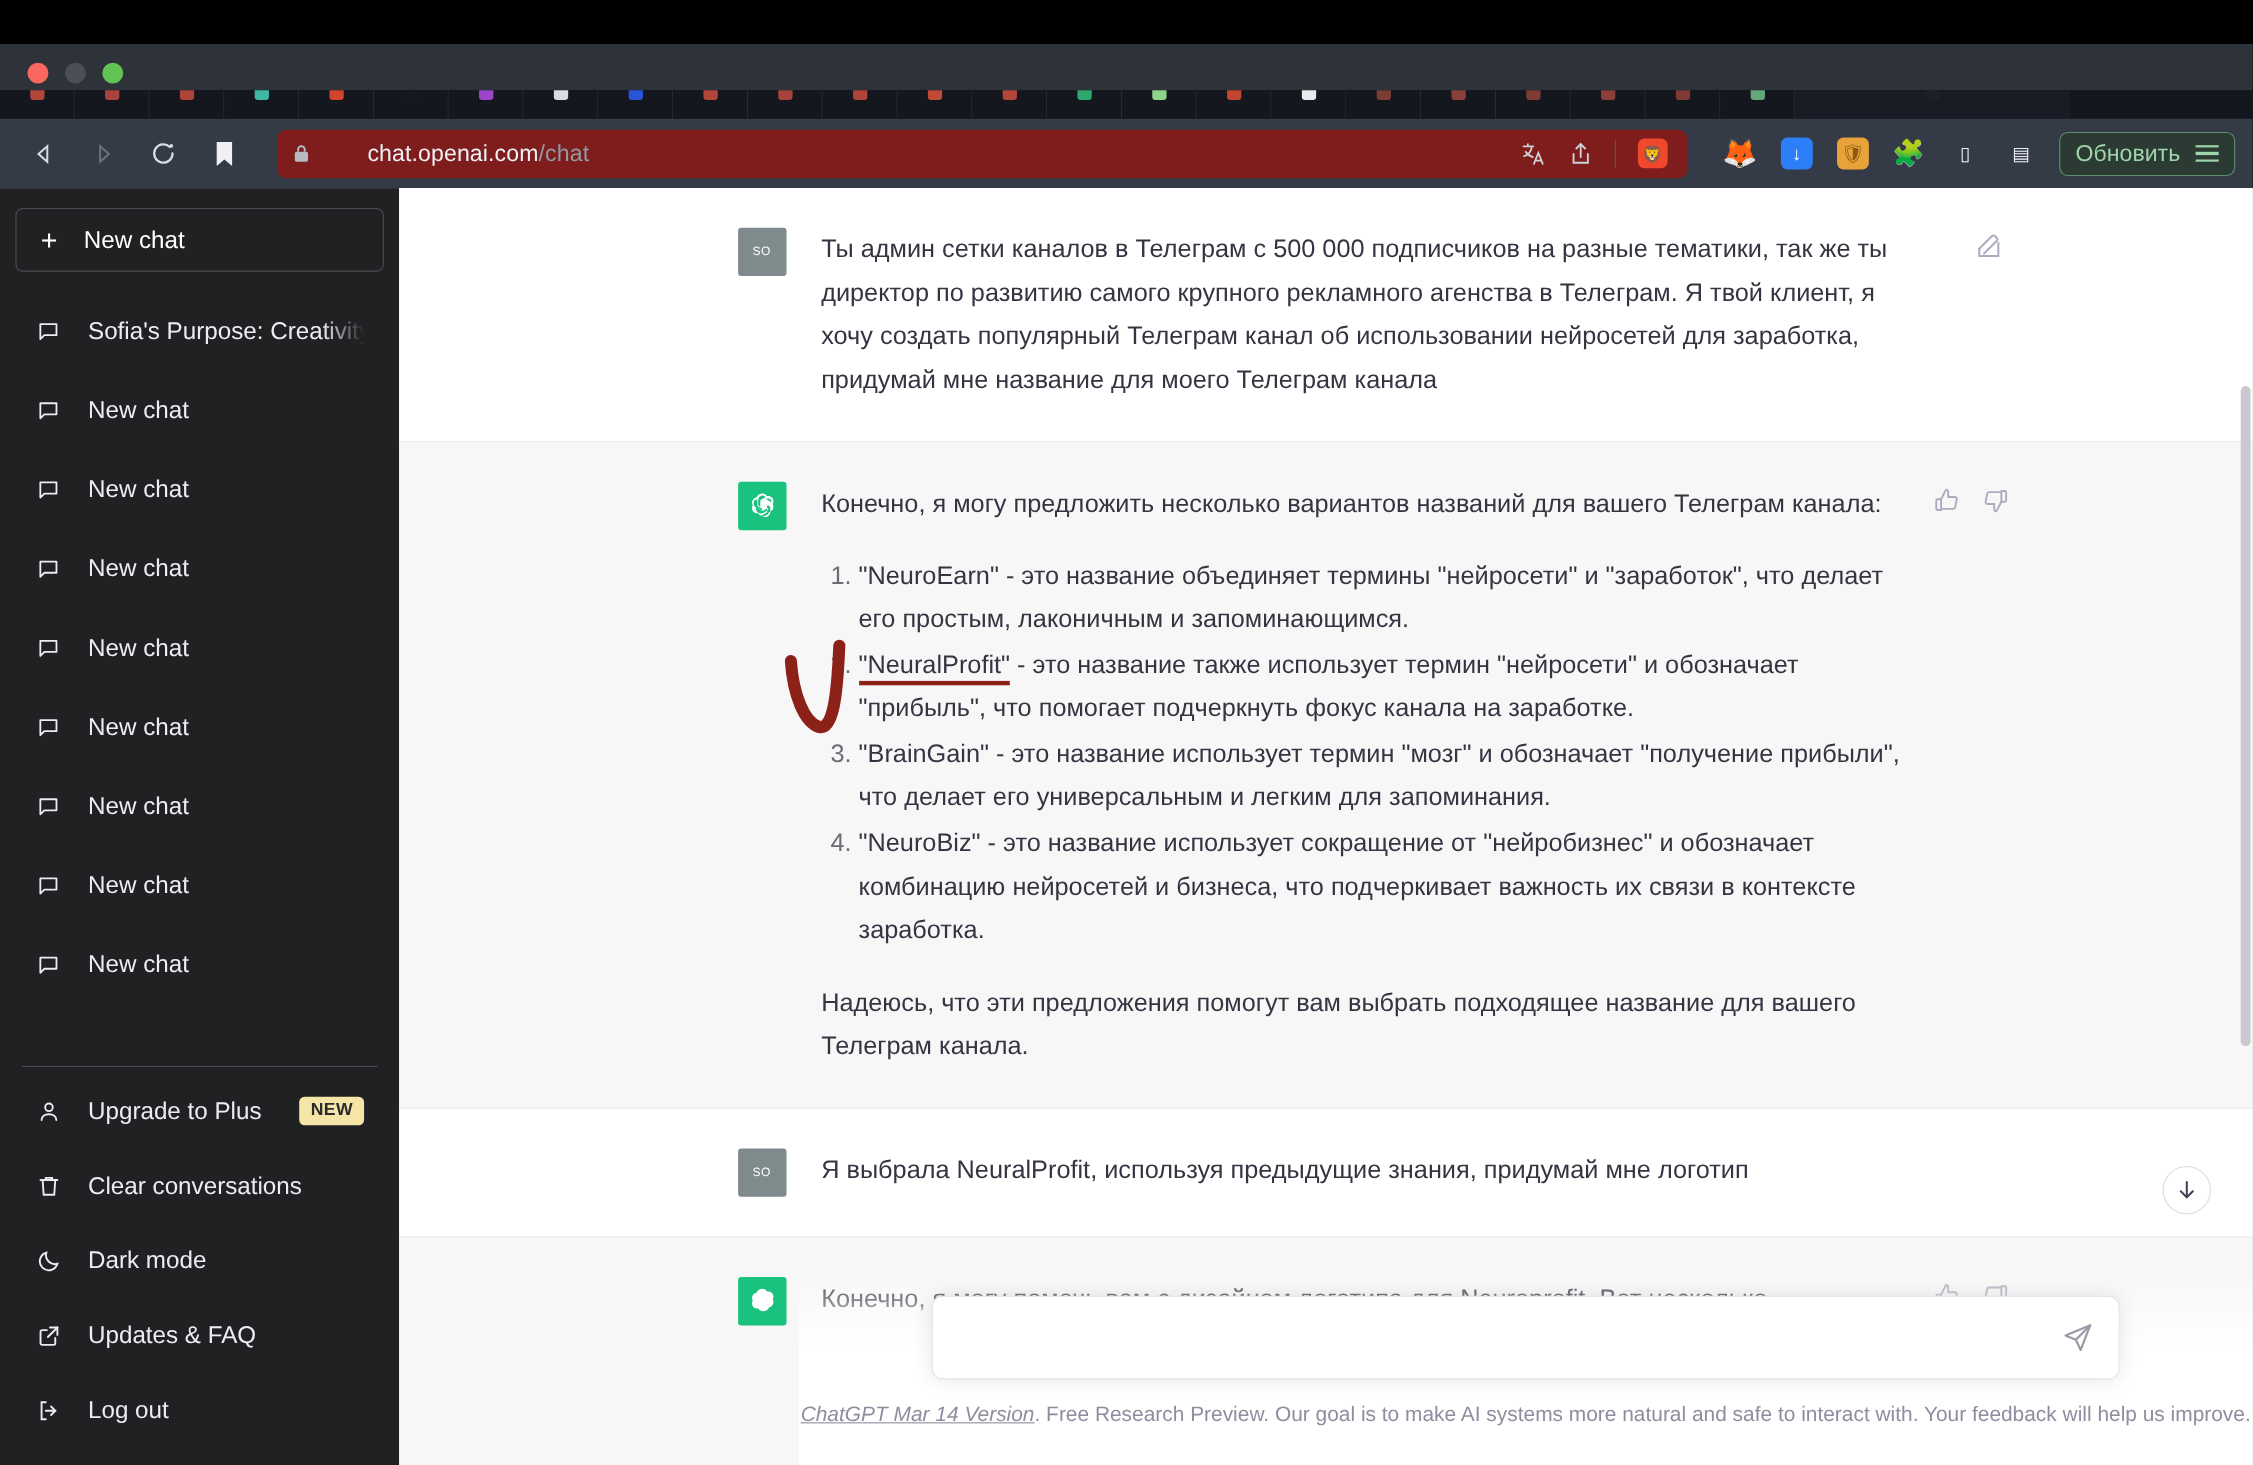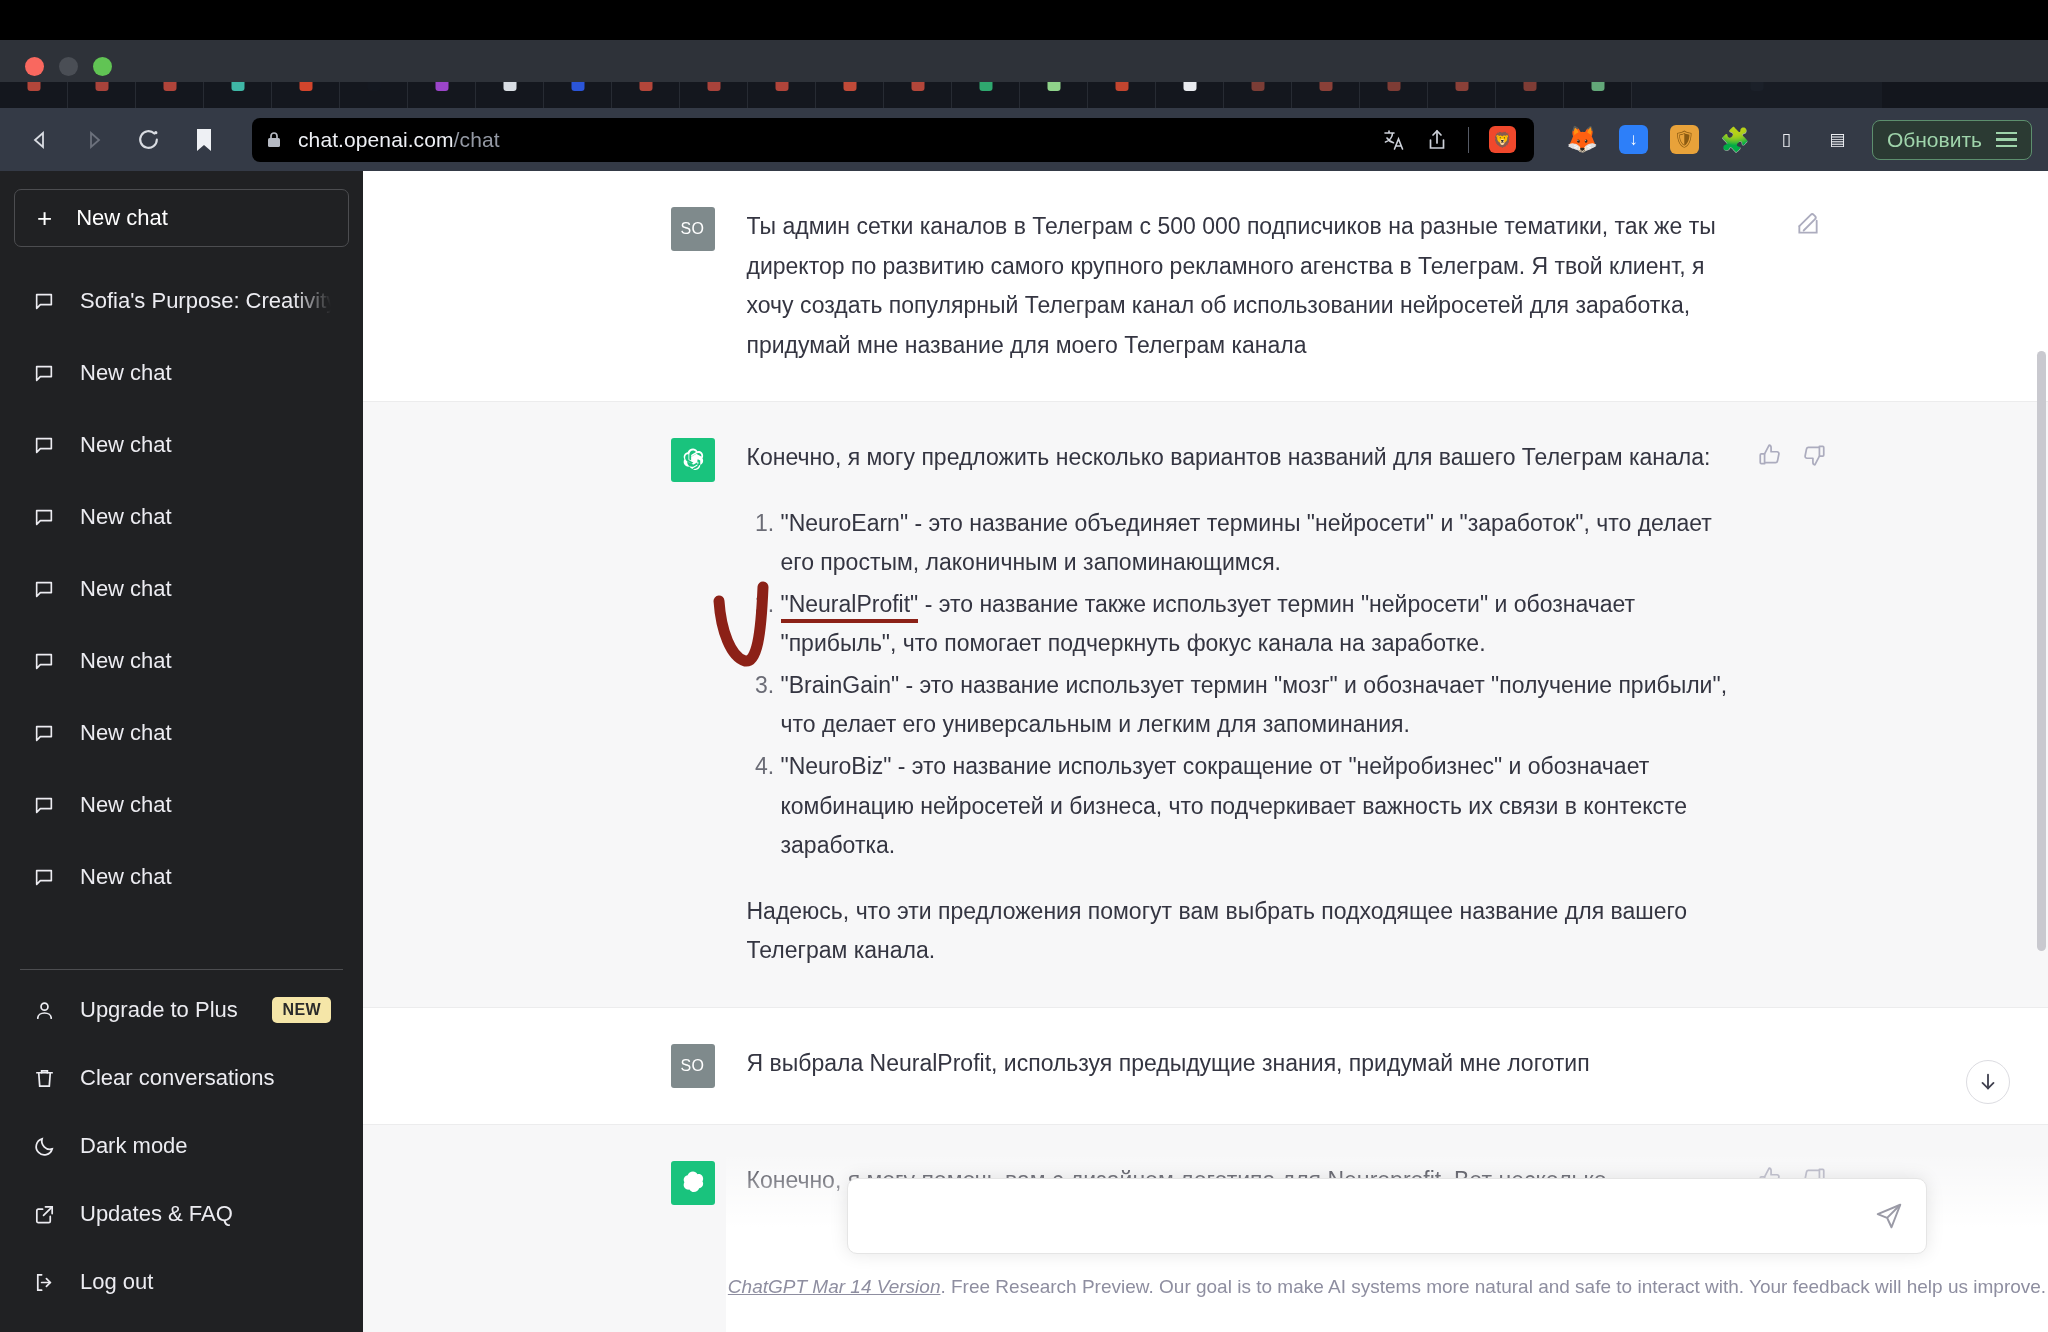--- a/index.html
+++ b/index.html
@@ -40,23 +40,24 @@
     background:#343a46; display:flex; align-items:center;
   }
   .navbtn {
     width:44px; height:44px; margin-left:10px; display:flex;
     align-items:center; justify-content:center; color:#d9dce2;
   }
   .navbtn:first-child { margin-left:18px; }
   .navbtn.disabled { color:#6c717c; }
   .bookmark-btn { width:40px; margin-left:14px; display:flex; align-items:center; justify-content:center; color:#eef0f4;}
   .urlbar {
-    flex:1; margin-left:28px; margin-right:0; height:44px; background:#000000;
+    flex:1; margin-left:28px; margin-right:0; height:44px; background:#7f1d1d;
     border-radius:8px; display:flex; align-items:center; padding:0 14px;
     position:relative;
+    gap:36px;
   }
   .lock { width:18px; height:18px; margin-right:14px; color:#b6bac3; display:flex;}
   .urltext { font-size:21px; color:#eef0f5; letter-spacing:.1px; white-space:nowrap;}
   .urltext .path { color:#9499a4; }
   .url-actions { margin-left:auto; display:flex; align-items:center; gap:20px; padding-right:4px;}
   .url-icn { color:#cdd1d9; display:flex; align-items:center; }
   .vsep { width:1px; height:26px; background:#565b66; }
   .brave-lion {
     width:27px; height:27px; border-radius:6px; background:#f0482c;
     display:flex; align-items:center; justify-content:center;
@@ -115,21 +116,21 @@
 
   
   .chat { position:absolute; left:363px; top:0; right:0; height:1161px; background:#fff; overflow:hidden;}
   .msg { display:flex; padding:36px 0; position:relative; }
   .msg.user { background:#fff; }
   .msg.bot  { background:#f7f7f8; border-top:1px solid #ececed; border-bottom:1px solid #ececed;}
   .msg-inner { width:1070px; margin:0 auto; display:flex; gap:32px; position:relative; }
   .avatar {
     width:44px; height:44px; border-radius:3px; flex:0 0 44px;
     display:flex; align-items:center; justify-content:center;
-    font-size:16px; color:#fff; letter-spacing:.5px;
+    font-size:11px; color:#fff; letter-spacing:.5px;
   }
   .avatar.user { background:#7f8a8c; }
   .avatar.bot { background:#19c37d; }
   .content { flex:1; color:#343541; font-size:23px; line-height:1.72; }
   .content p { margin-bottom:24px; }
   .content p:last-child { margin-bottom:0; }
   .content ol { margin:26px 0 26px 0; padding-left:34px; }
   .content ol li { margin-bottom:2px; }
   .content ol li::marker { color:#6b6c76; }
   .msg-actions { position:absolute; right:-86px; top:4px; display:flex; gap:18px; color:#acacbe;}

